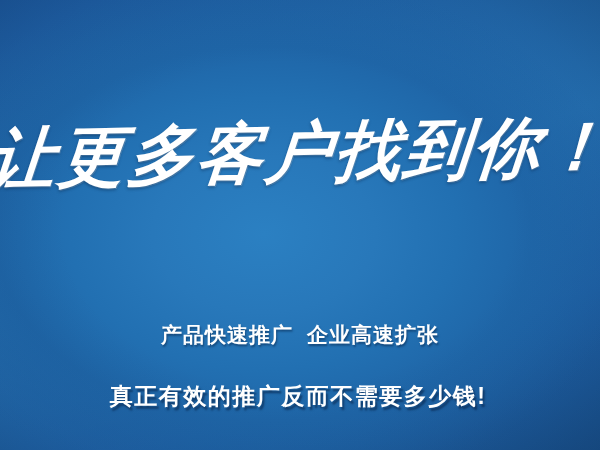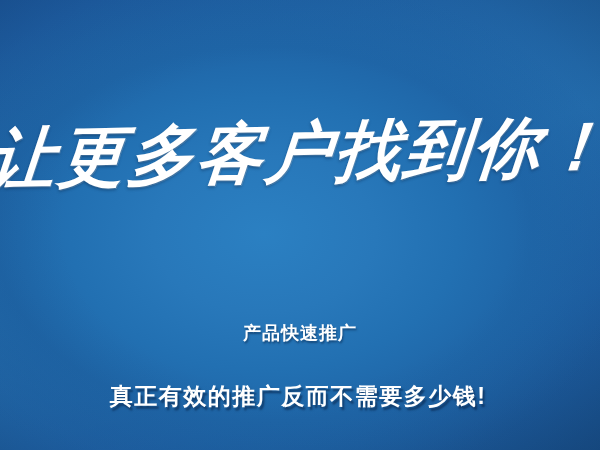--- a/index.html
+++ b/index.html
@@ -71,21 +71,21 @@
     right: 0;
     top: 322px;
     display: flex;
     align-items: center;
     justify-content: center;
     gap: 14px;
     white-space: nowrap;
   }
   .subtitle-item {
     color: #ffffff;
-    font-size: 18px;
+    font-size: 21px;
     font-weight: 700;
     letter-spacing: 1px;
     line-height: 1.25;
     text-shadow: 1px 2px 2px rgba(8,38,76,0.55);
   }
   
   .tagline-row {
     position: absolute;
     left: 0;
     right: 4px;
@@ -110,19 +110,20 @@
 <div id="banner">
 
   <div id="vignette"></div>
 
   <div class="headline-row">
     <div class="headline">让更多客户找到你！</div>
   </div>
 
   <div class="subtitle-row">
     <span class="subtitle-item">产品快速推广</span>
+    <span class="subtitle-item">企业高速扩张</span>
   </div>
 
   <div class="tagline-row">
     <div class="tagline">真正有效的推广反而不需要多少钱!</div>
   </div>
 
 </div>
 
 </body></html>

